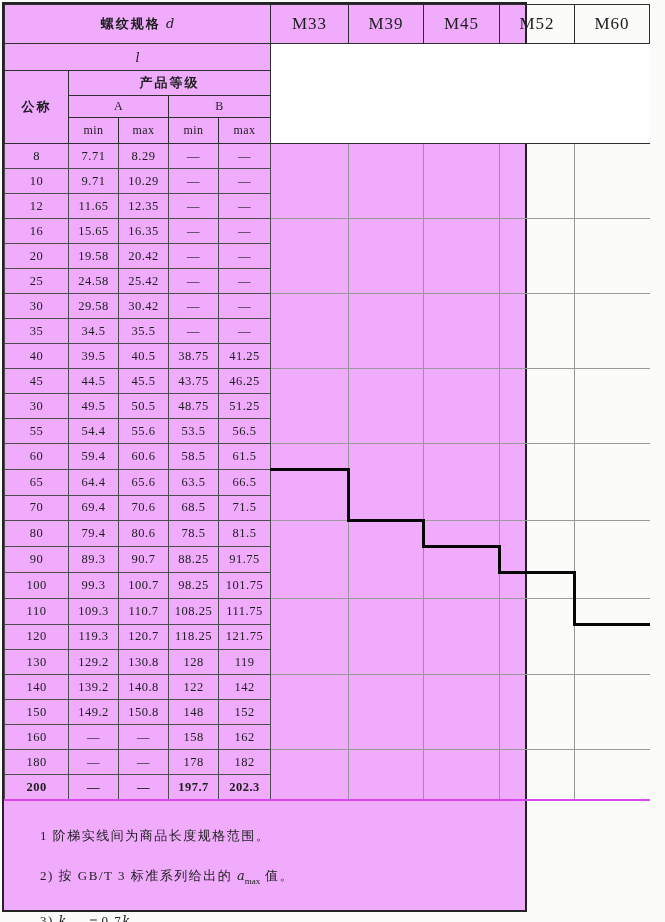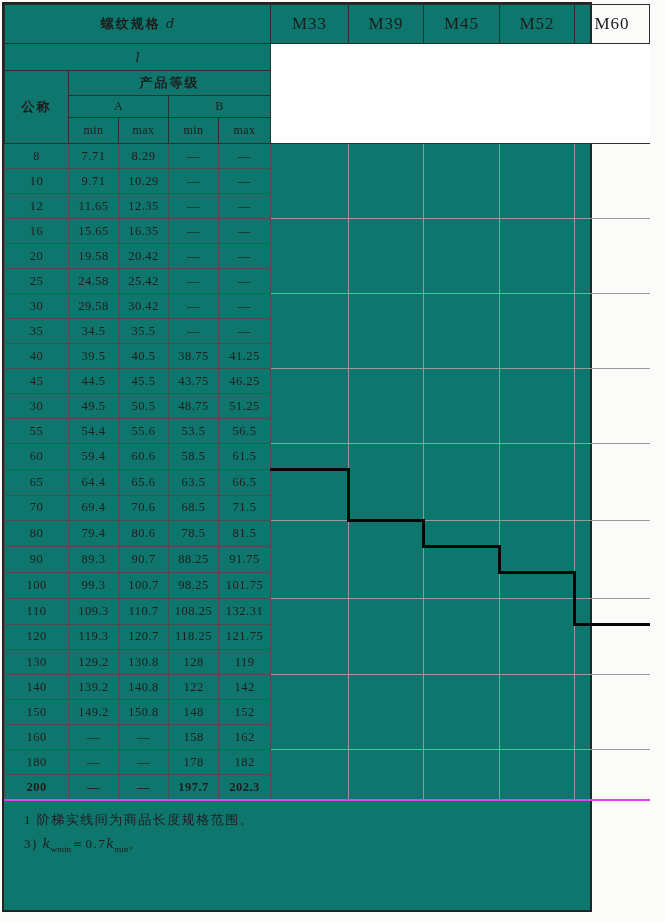--- a/index.html
+++ b/index.html
@@ -3,22 +3,22 @@
 <meta charset="utf-8">
 <style>
   html,body{margin:0;padding:0;}
   body{
     width:665px;height:922px;
     background:#f4f4f2;
     font-family:"Liberation Serif","DejaVu Serif",serif;
   }
   .page{position:relative;width:665px;height:922px;background:#fbfbfa;overflow:hidden;}
   .frame{
-    position:absolute;left:2px;top:2px;width:590px;height:910px;
-    border:2px solid #232323;background:#0f766e;box-sizing:border-box;
+    position:absolute;left:2px;top:2px;width:525px;height:910px;
+    border:2px solid #232323;background:#f0abfc;box-sizing:border-box;
   }
   table.spec{border-collapse:collapse;table-layout:fixed;width:645px;}
   th,td{padding:0;margin:0;text-align:center;vertical-align:middle;font-weight:normal;color:#1d1d1d;}
   
   .hc{border:1px solid #2e2e2e;}
   .cjk{font-size:13px;font-weight:bold;letter-spacing:2px;}
   .msz{font-size:17px;letter-spacing:1px;font-family:"Liberation Serif",serif;}
   .sm{font-size:12px;letter-spacing:.5px;}
   .var{font-style:italic;font-family:"DejaVu Serif",serif;font-weight:normal;font-size:13px;letter-spacing:0;}
   tr.r1 th{height:38px;}
@@ -30,21 +30,21 @@
   
   tr.dr td{height:24px;font-size:12.5px;letter-spacing:.5px;}
   td.d{border:1px solid #4c4c4c;}
   td.m{border:0 solid #969696;border-left:1px solid #969696;}
   td.m.grp{border-bottom:1px solid #9a9a9a;}
   td.m.step{border-bottom:3px solid #060606;}
   td.m.conn{border-left:3px solid #060606;}
   tr.dr-last td{border-bottom:2px solid #d946ef;font-weight:bold;}
   
   .notes{padding:7px 8px 0 20px;font-size:13px;line-height:23.6px;letter-spacing:1.5px;color:#1d1d1d;}
-  .notes p{margin:0;padding:0;}
+  .notes p{margin:16px;padding:0;}
   .notes .var{font-size:13px;}
   .notes sub{font-size:9px;letter-spacing:0;vertical-align:sub;}
 </style>
 </head>
 <body>
 
 <div class="page">
   <div class="frame">
 
     <table class="spec">
@@ -303,21 +303,21 @@
             <td class="m grp"></td>
             <td class="m grp"></td>
             <td class="m grp"></td>
             <td class="m grp conn"></td>
           </tr>
           <tr class="dr">
             <td class="d">110</td>
             <td class="d">109.3</td>
             <td class="d">110.7</td>
             <td class="d">108.25</td>
-            <td class="d">132.31</td>
+            <td class="d">111.75</td>
             <td class="m"></td>
             <td class="m"></td>
             <td class="m"></td>
             <td class="m"></td>
             <td class="m step conn"></td>
           </tr>
           <tr class="dr">
             <td class="d">120</td>
             <td class="d">119.3</td>
             <td class="d">120.7</td>
@@ -399,17 +399,18 @@
             <td class="m"></td>
             <td class="m"></td>
             <td class="m"></td>
             <td class="m"></td>
           </tr>
         </tbody>
     </table>
 
     <div class="notes">
       <p>1 阶梯实线间为商品长度规格范围。</p>
+      <p><span>2) 按 GB/T 3 标准系列给出的 </span><span class="var">a</span><sub>max</sub><span> 值。</span></p>
       <p><span>3) </span><span class="var">k</span><sub>wmin</sub><span>＝0.7</span><span class="var">k</span><sub>min</sub><span>。</span></p>
     </div>
 
   </div>
 </div>
 
 </body></html>

